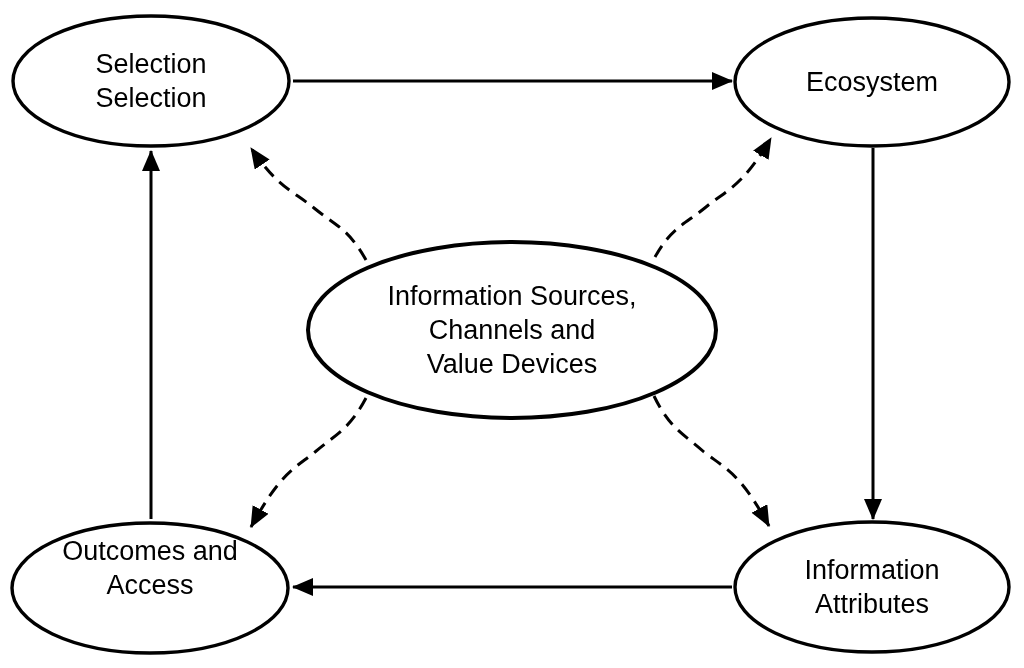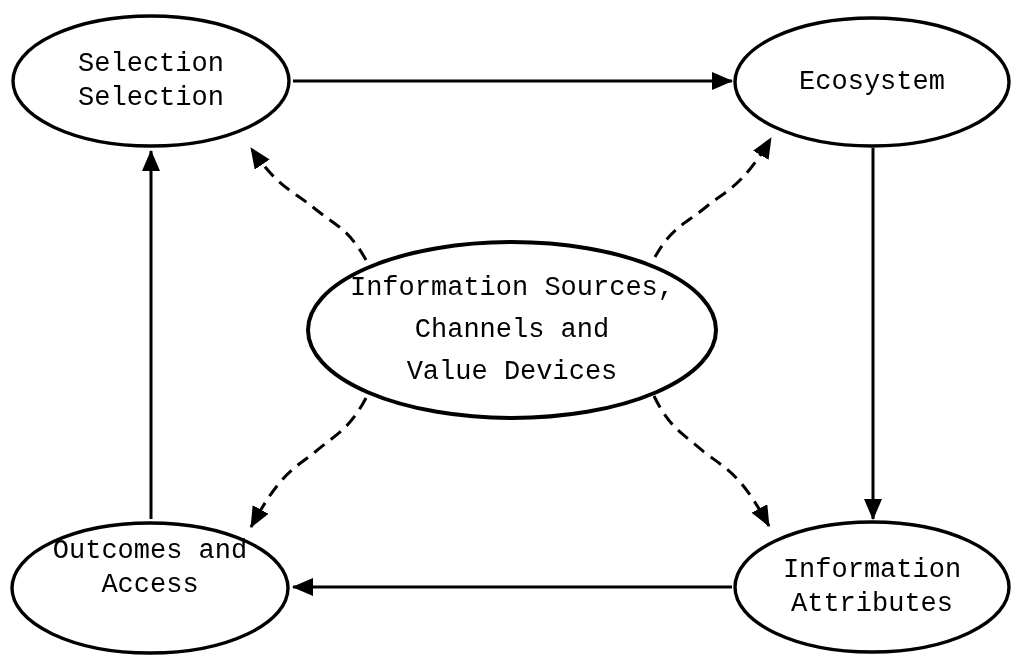--- a/index.html
+++ b/index.html
@@ -5,21 +5,21 @@
   html, body {
     margin: 0;
     padding: 0;
     background: #ffffff;
   }
   .canvas {
     position: relative;
     width: 1024px;
     height: 668px;
     background: #ffffff;
-    font-family: Liberation Mono, monospace;
+    font-family: Liberation Sans, sans-serif;
     overflow: hidden;
   }
   .canvas svg {
     position: absolute;
     left: 0;
     top: 0;
   }
   .node-label {
     position: absolute;
     display: flex;
@@ -72,21 +72,21 @@
 
   <div class="node-label" style="left:11px; top:16px; width:280px; height:130px;">
     <span>Selection</span>
     <span>Selection</span>
   </div>
 
   <div class="node-label" style="left:732px; top:18px; width:280px; height:128px;">
     <span>Ecosystem</span>
   </div>
 
-  <div class="node-label" style="left:362px; top:242px; width:300px; height:176px;gap:8px;">
+  <div class="node-label" style="left:362px; top:242px; width:300px; height:176px;">
     <span>Information Sources,</span>
     <span>Channels and</span>
     <span>Value Devices</span>
   </div>
 
   <div class="node-label" style="left:10px; top:503px; width:280px; height:130px;">
     <span>Outcomes and</span>
     <span>Access</span>
   </div>
 

